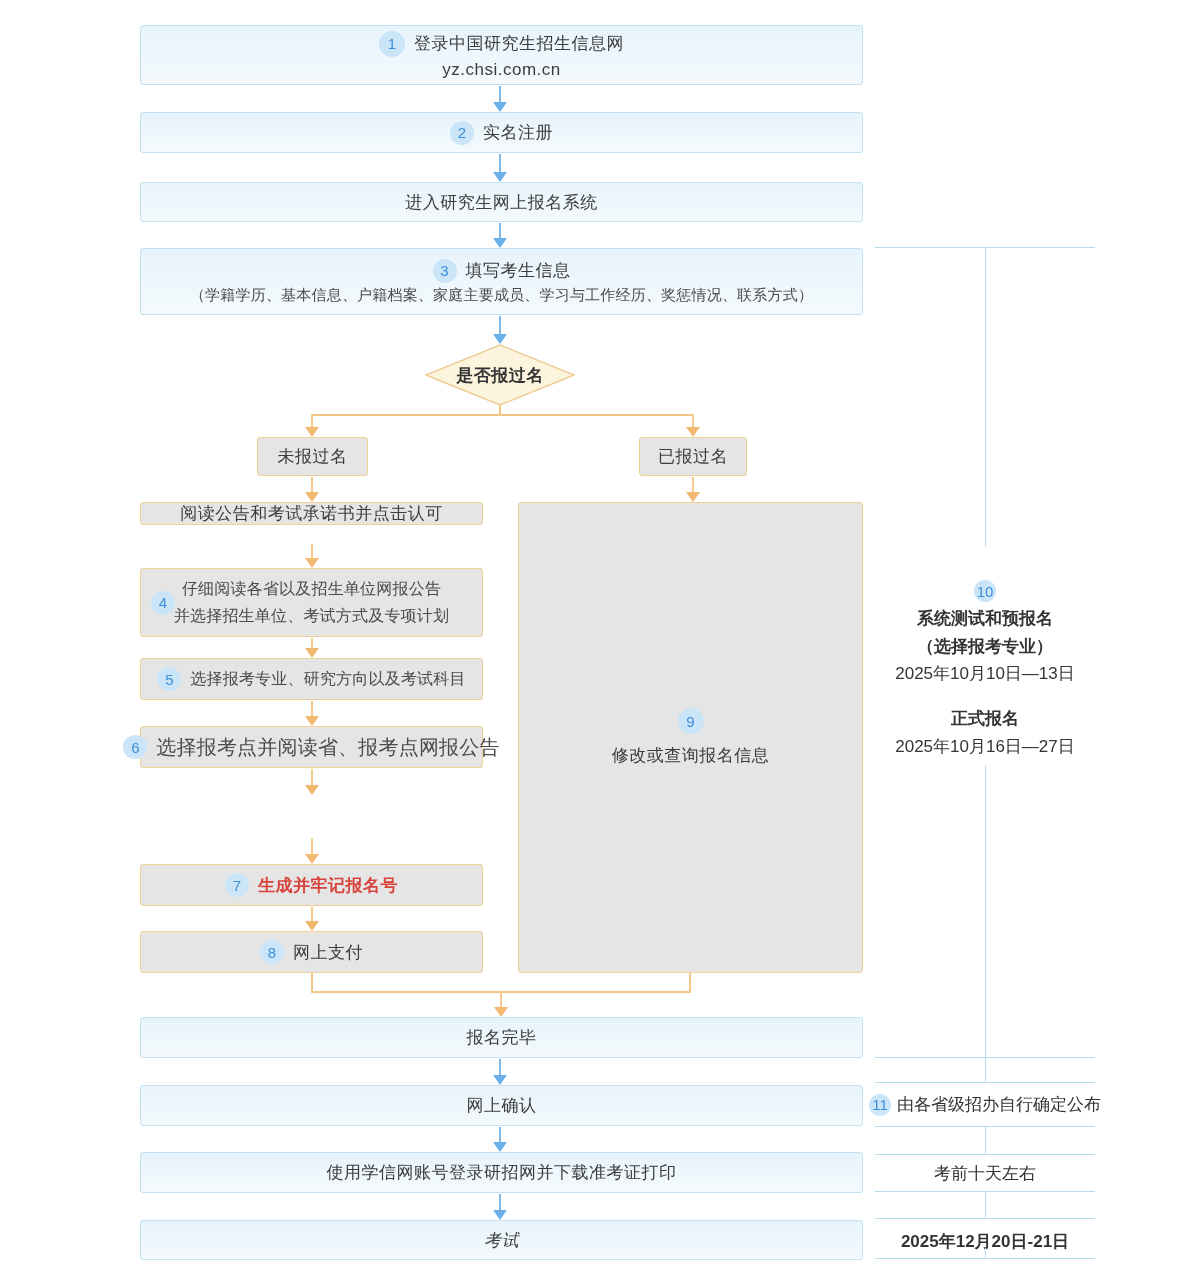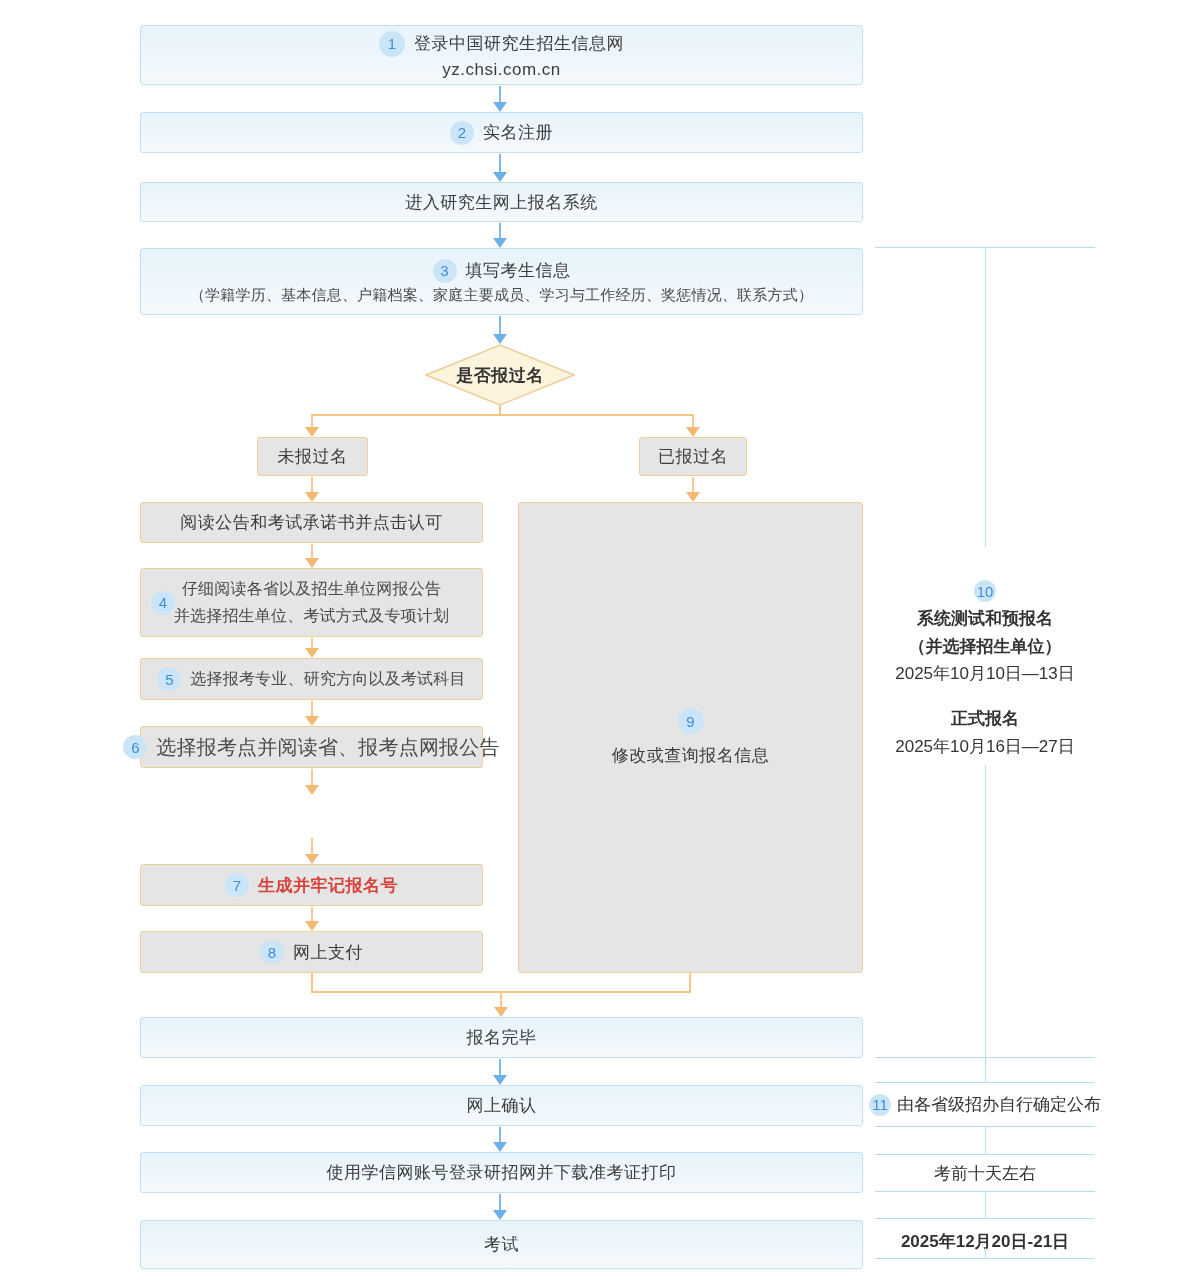--- a/index.html
+++ b/index.html
@@ -107,21 +107,21 @@
 
   <div class="obox" style="left:257px;top:437px;width:111px;height:39px;">
     <span class="lbl">未报过名</span>
   </div>
   <div class="obox" style="left:639px;top:437px;width:108px;height:39px;">
     <span class="lbl">已报过名</span>
   </div>
   <div class="varrow orange" style="left:311px;top:477px;height:15px;"></div>
   <div class="varrow orange" style="left:692px;top:477px;height:15px;"></div>
 
-  <div class="obox ocol" style="top:502px;height:41px;text-align:right;">
+  <div class="obox ocol" style="top:502px;height:23px;text-align:right;">
     <span class="lbl">阅读公告和考试承诺书并点击认可</span>
   </div>
   <div class="varrow orange" style="left:311px;top:544px;height:14px;"></div>
 
   <div class="obox ocol two-line" style="top:568px;height:69px;">
     <span class="badge step4-badge">4</span>
     <span class="lbl-sm" style="font-size:16px;">仔细阅读各省以及招生单位网报公告</span>
     <span class="lbl-sm" style="font-size:16px;">并选择招生单位、考试方式及专项计划</span>
   </div>
   <div class="varrow orange" style="left:311px;top:638px;height:10px;"></div>
@@ -177,30 +177,30 @@
   <div class="bbox" style="top:1085px;height:41px;">
     <span class="lbl">网上确认</span>
   </div>
   <div class="varrow blue" style="left:499px;top:1127px;height:15px;"></div>
 
   <div class="bbox" style="top:1152px;height:41px;">
     <span class="lbl">使用学信网账号登录研招网并下载准考证打印</span>
   </div>
   <div class="varrow blue" style="left:499px;top:1194px;height:16px;"></div>
 
-  <div class="bbox" style="top:1220px;height:49px;">
+  <div class="bbox" style="top:1220px;height:40px;font-style:italic;">
     <span class="lbl">考试</span>
   </div>
 
   <div class="sline" style="left:875px;top:247px;width:220px;height:1px;"></div>
   <div class="sline" style="left:985px;top:247px;width:1px;height:300px;"></div>
 
   <span class="badge badge-abs" style="left:974px;top:580px;width:22px;height:22px;">10</span>
   <div class="side-t bold17" style="top:607px;">系统测试和预报名</div>
-  <div class="side-t bold17" style="top:635px;">（并选择招生单位）</div>
+  <div class="side-t bold17" style="top:635px;">（选择报考专业）</div>
   <div class="side-t med17" style="top:662px;">2025年10月10日—13日</div>
   <div class="side-t bold17" style="top:707px;">正式报名</div>
   <div class="side-t med17" style="top:735px;">2025年10月16日—27日</div>
 
   <div class="sline" style="left:985px;top:765px;width:1px;height:292px;"></div>
   <div class="sline" style="left:875px;top:1057px;width:220px;height:1px;"></div>
   <div class="sline" style="left:985px;top:1057px;width:1px;height:25px;"></div>
   <div class="sline" style="left:875px;top:1082px;width:220px;height:1px;"></div>
 
   <div class="side-t" style="top:1093px;display:flex;align-items:center;justify-content:center;gap:6px;">

